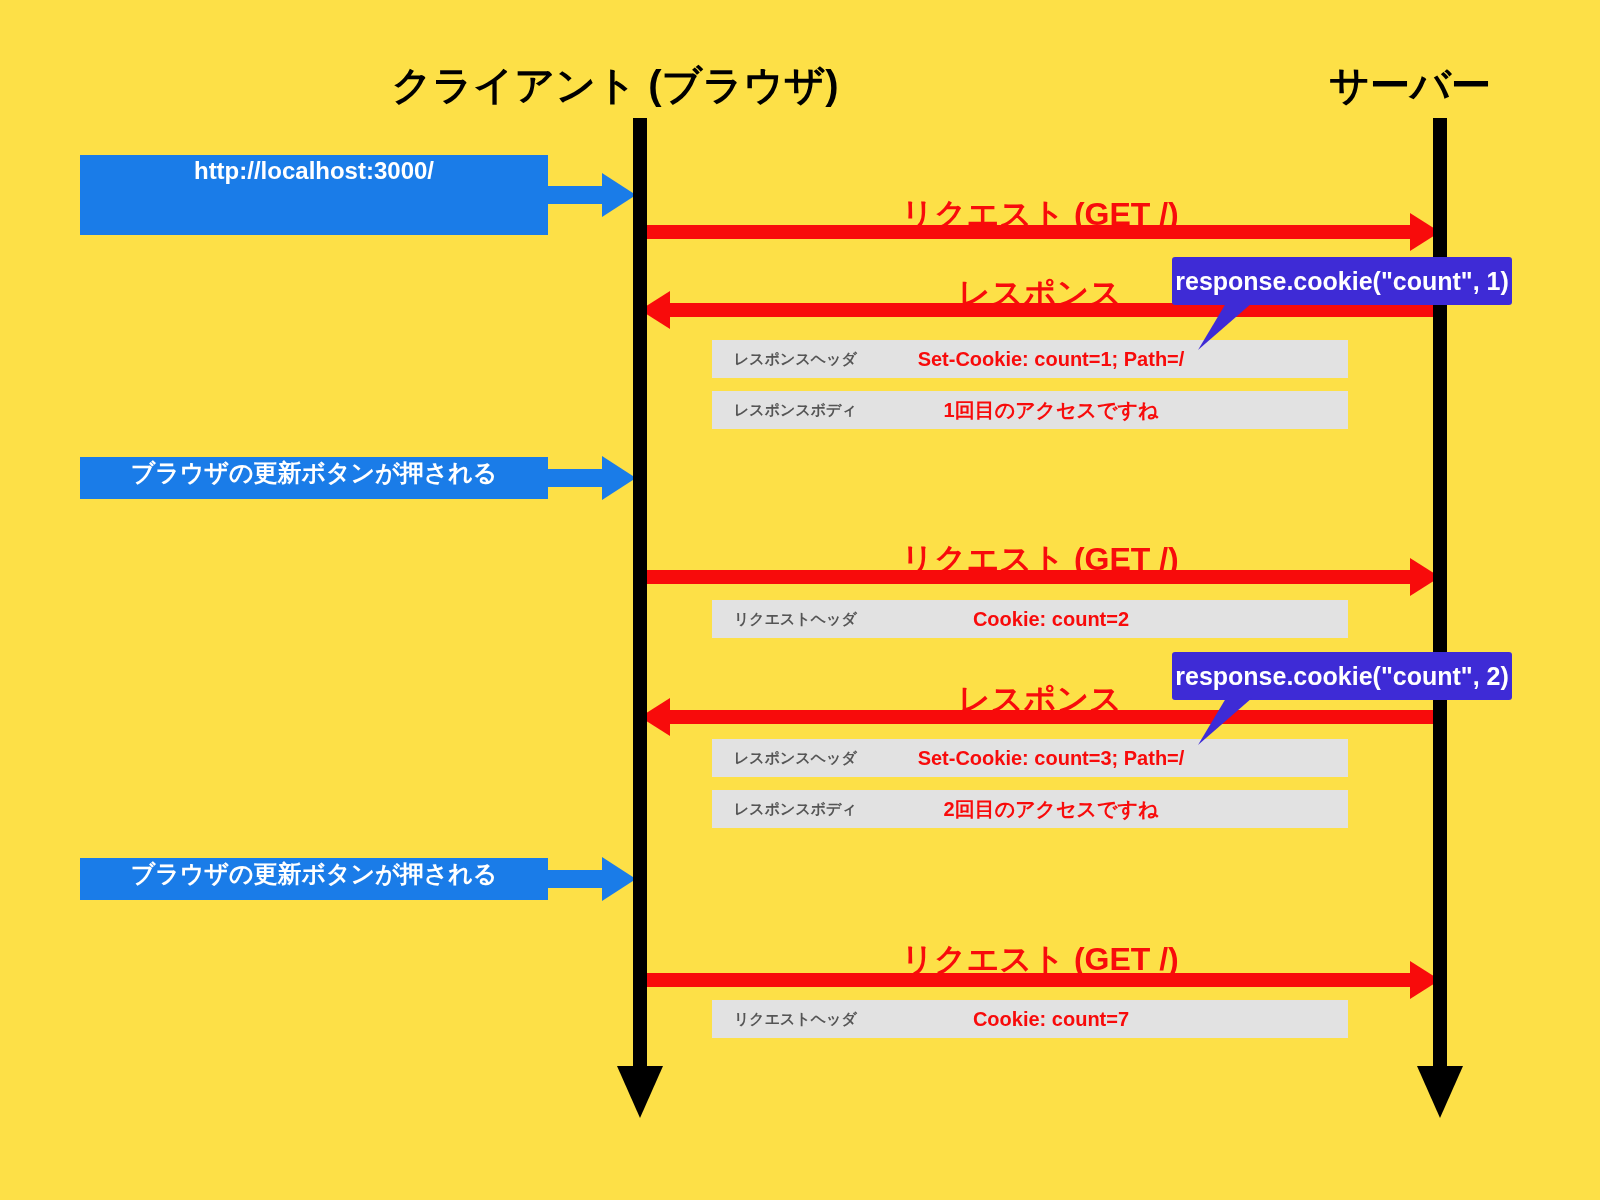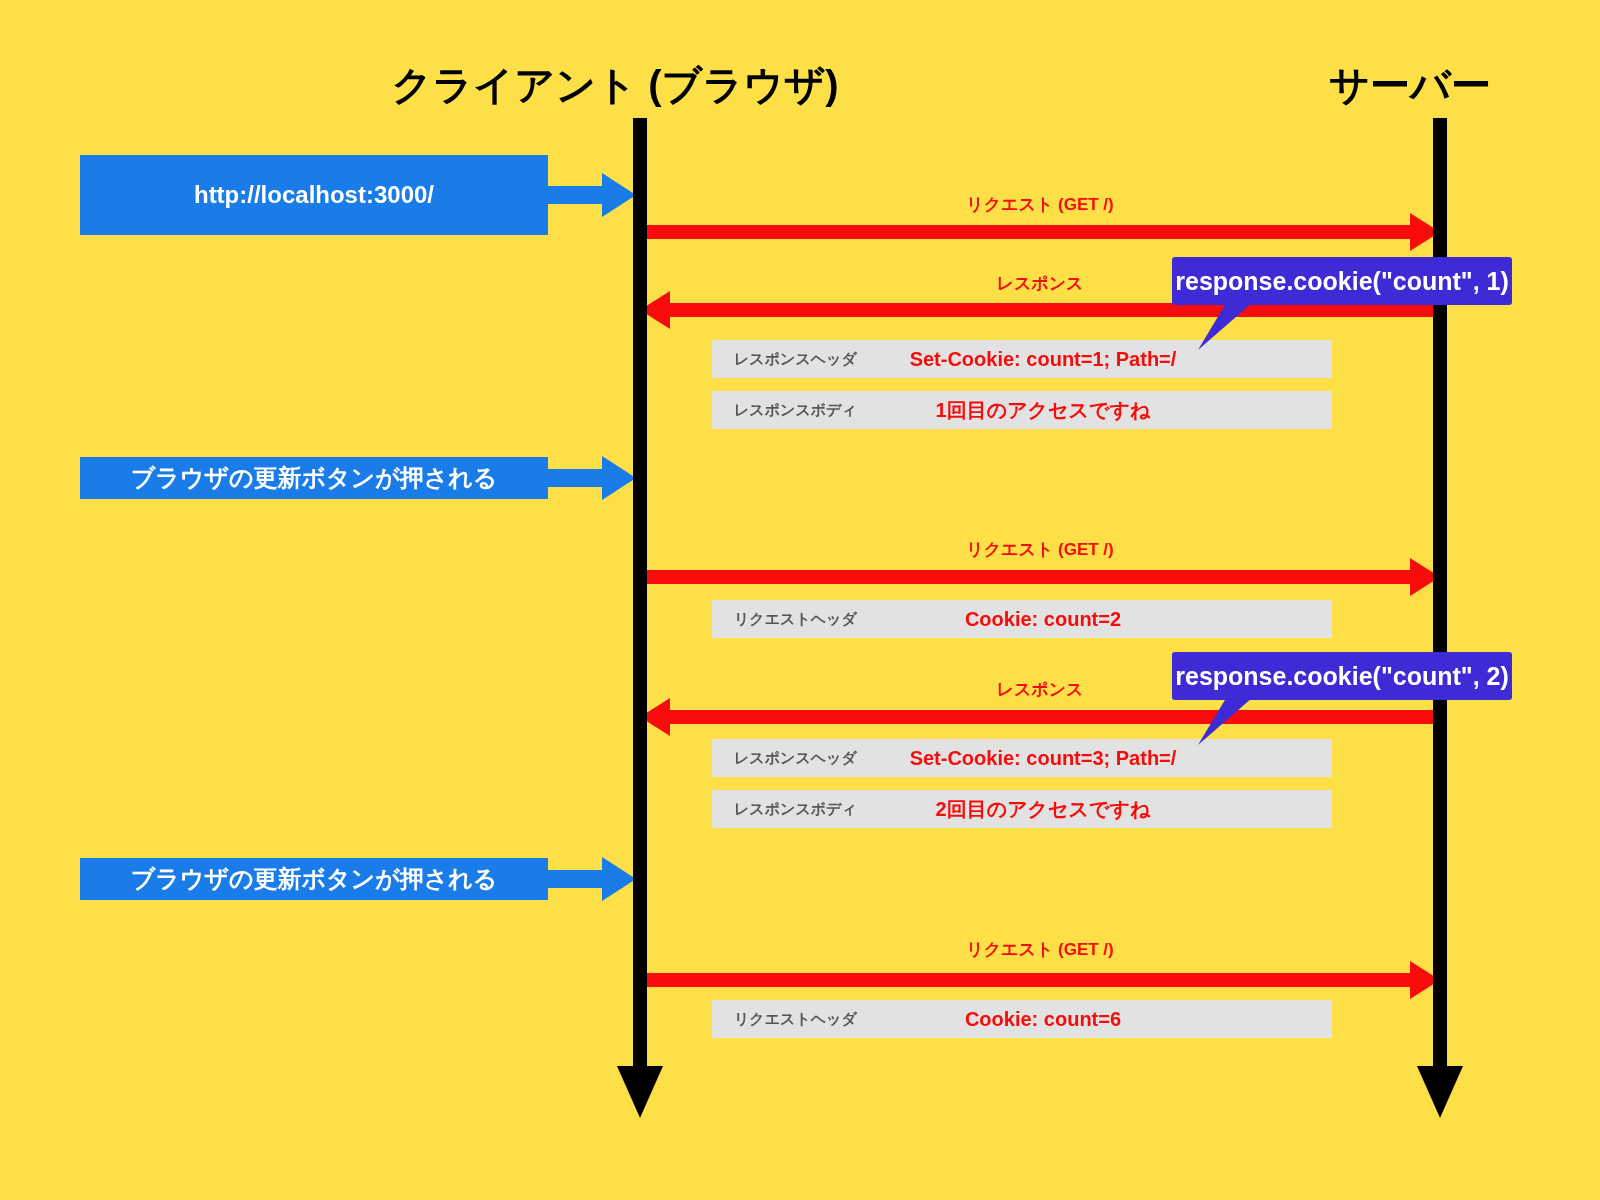--- a/index.html
+++ b/index.html
@@ -17,21 +17,21 @@
   .lifeline.server { left:1433px; }
   .lifeline-head { position:absolute; top:1066px; width:0; height:0; z-index:4;
                    border-left:23px solid transparent; border-right:23px solid transparent;
                    border-top:52px solid var(--black,#000); }
   .lifeline-head.client { left:617px; }
   .lifeline-head.server { left:1417px; }
 
   
   .event-box { position:absolute; left:80px; width:468px; background:var(--blue,#1a7ce8);
                color:#fff; font-weight:800; text-align:center; z-index:2;
-               display:flex; flex-direction:column; justify-content:center; }
+               display:flex; justify-content:center; }
   .event-box div { font-size:24px; line-height:1.35; }
 
   
   .event-arrow { position:absolute; left:548px; width:88px; height:44px; z-index:3; }
   .event-arrow .bar  { position:absolute; left:0; top:13px; width:58px; height:18px; background:var(--blue,#1a7ce8); }
   .event-arrow .head { position:absolute; left:54px; top:0; width:0; height:0;
                        border-top:22px solid transparent; border-bottom:22px solid transparent;
                        border-left:34px solid var(--blue,#1a7ce8); }
 
   
@@ -40,31 +40,31 @@
   .msg.right .bar  { left:0; }
   .msg.right .head { position:absolute; left:770px; top:0; width:0; height:0;
                      border-top:19px solid transparent; border-bottom:19px solid transparent;
                      border-left:30px solid var(--red,#f80b0b); }
   .msg.left .bar   { left:28px; }
   .msg.left .head  { position:absolute; left:0; top:0; width:0; height:0;
                      border-top:19px solid transparent; border-bottom:19px solid transparent;
                      border-right:30px solid var(--red,#f80b0b); }
 
   .msg-label { position:absolute; left:640px; width:800px; text-align:center;
-               color:var(--red,#f80b0b); font-size:17px; font-weight:800; z-index:3; }
+               color:var(--red,#f80b0b); font-size:32px; font-weight:800; z-index:3; }
 
   
   .callout { position:absolute; left:1172px; width:340px; height:48px; background:var(--purple,#3e2bd6);
              color:#fff; font-size:25px; font-weight:800; text-align:center; line-height:48px;
              border-radius:3px; z-index:5; }
   .callout-tail { position:absolute; left:1198px; width:54px; height:47px; background:var(--purple,#3e2bd6);
                   clip-path:polygon(52% 0, 100% 0, 0 100%); z-index:5; }
 
   
-  .detail-row { position:absolute; left:712px; width:620px; height:38px; background:var(--row_bg,#e2e2e2); z-index:2; }
+  .detail-row { position:absolute; left:712px; width:620px; height:38px; background:var(--row_bg,#e2e2e2); z-index:2;padding-left:16px; }
   .detail-row .row-label { position:absolute; left:22px; top:0; line-height:38px;
                            font-size:15px; font-weight:700; color:var(--row_label,#555555); }
   .detail-row .row-value { position:absolute; left:0; right:0; top:0; line-height:38px; text-align:center;
                            padding-left:42px; font-size:20px; font-weight:800; color:var(--red,#f80b0b); }
 </style>
 </head>
 <body>
 
 <div id="canvas">
 
@@ -152,16 +152,16 @@
   </div>
 
   <div class="msg-label" style="top:938px;">リクエスト (GET /)</div>
   <div class="msg right" style="top:961px;">
     <div class="bar"></div>
     <div class="head"></div>
   </div>
 
   <div class="detail-row" style="top:1000px;">
     <span class="row-label">リクエストヘッダ</span>
-    <span class="row-value">Cookie: count=6</span>
+    <span class="row-value">Cookie: count=7</span>
   </div>
 
 </div>
 
 </body></html>

